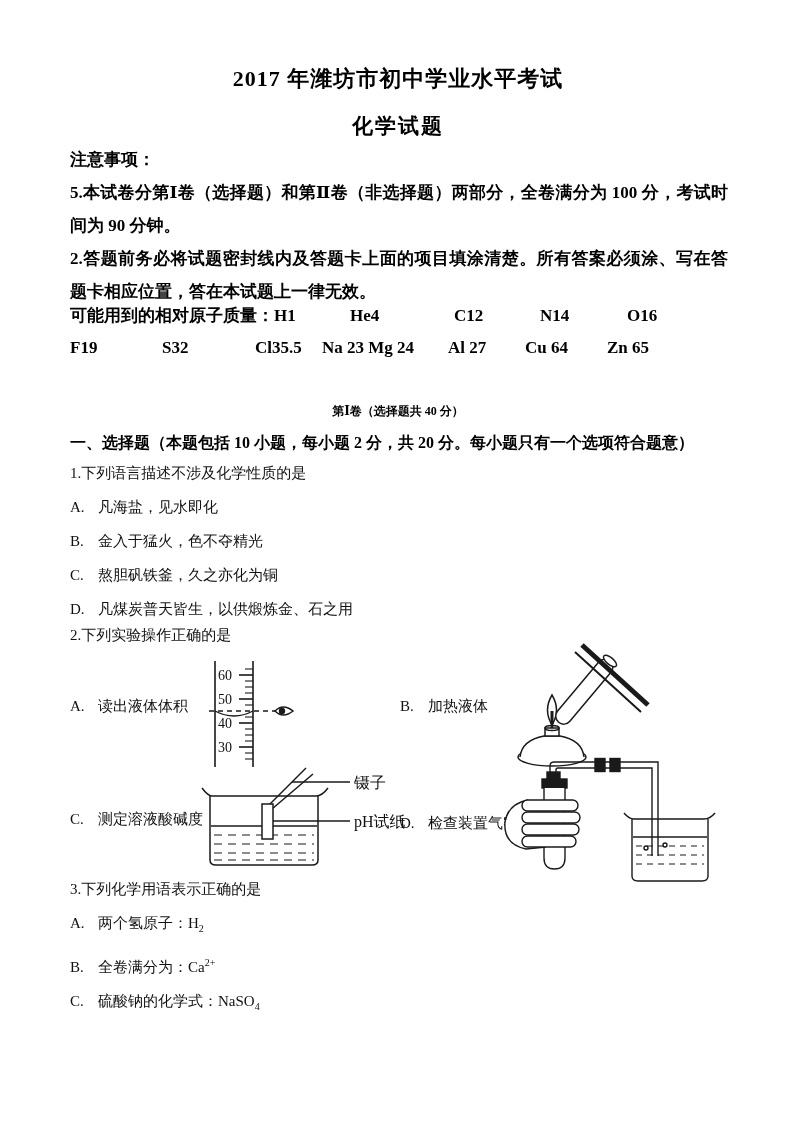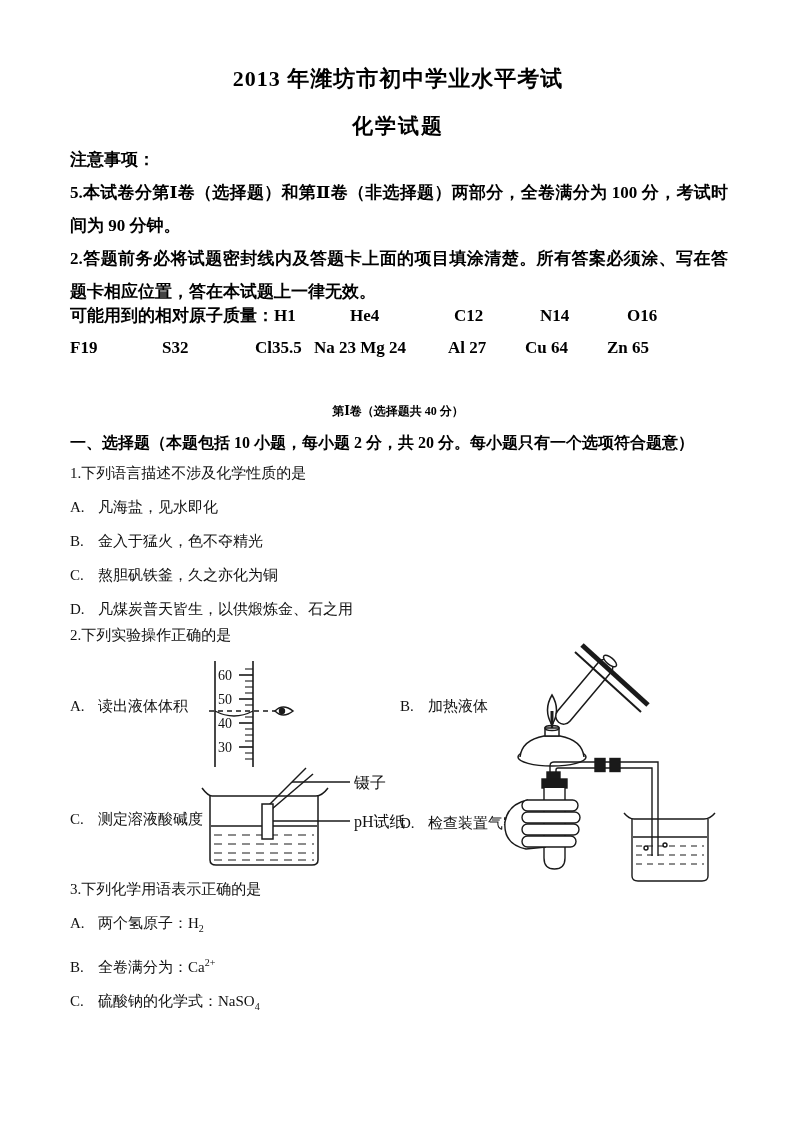--- a/index.html
+++ b/index.html
@@ -34,42 +34,42 @@
   .fig-label{position:absolute;font-size:15px;white-space:nowrap;}
   svg{overflow:visible;display:block;}
   svg text{font-family:"Liberation Serif","DejaVu Serif",serif;fill:#111;}
   sub,sup{font-size:10px;}
 </style>
 </head>
 <body>
 
 <div class="page">
 
-  <div class="abs center bold title1">2013 年潍坊市初中学业水平考试</div>
+  <div class="abs center bold title1">2017 年潍坊市初中学业水平考试</div>
   <div class="abs center bold title2">化学试题</div>
 
   <div class="abs notice bold">
     <div>注意事项：</div>
     <div>5.本试卷分第Ⅰ卷（选择题）和第Ⅱ卷（非选择题）两部分，全卷满分为 100 分，考试时间为 90 分钟。</div>
     <div>2.答题前务必将试题密封线内及答题卡上面的项目填涂清楚。所有答案必须涂、写在答题卡相应位置，答在本试题上一律无效。</div>
   </div>
 
   <div class="abs masses">
     <div class="mrow">
       <span>可能用到的相对原子质量：</span><span>H1</span>
       <span class="mi" style="left:280px">He4</span>
       <span class="mi" style="left:384px">C12</span>
       <span class="mi" style="left:470px">N14</span>
       <span class="mi" style="left:557px">O16</span>
     </div>
     <div class="mrow">
       <span class="mi" style="left:0">F19</span>
       <span class="mi" style="left:92px">S32</span>
       <span class="mi" style="left:185px">Cl35.5</span>
-      <span class="mi" style="left:244px">Na 23 Mg 24</span>
+      <span class="mi" style="left:252px">Na 23 Mg 24</span>
       <span class="mi" style="left:378px">Al 27</span>
       <span class="mi" style="left:455px">Cu 64</span>
       <span class="mi" style="left:537px">Zn 65</span>
     </div>
   </div>
 
   <div class="abs center bold sec-head">第Ⅰ卷（选择题共 40 分）</div>
   <div class="abs bold sec-sub">一、选择题（本题包括 10 小题，每小题 2 分，共 20 分。每小题只有一个选项符合题意）</div>
 
   <div class="abs qblock q1">

